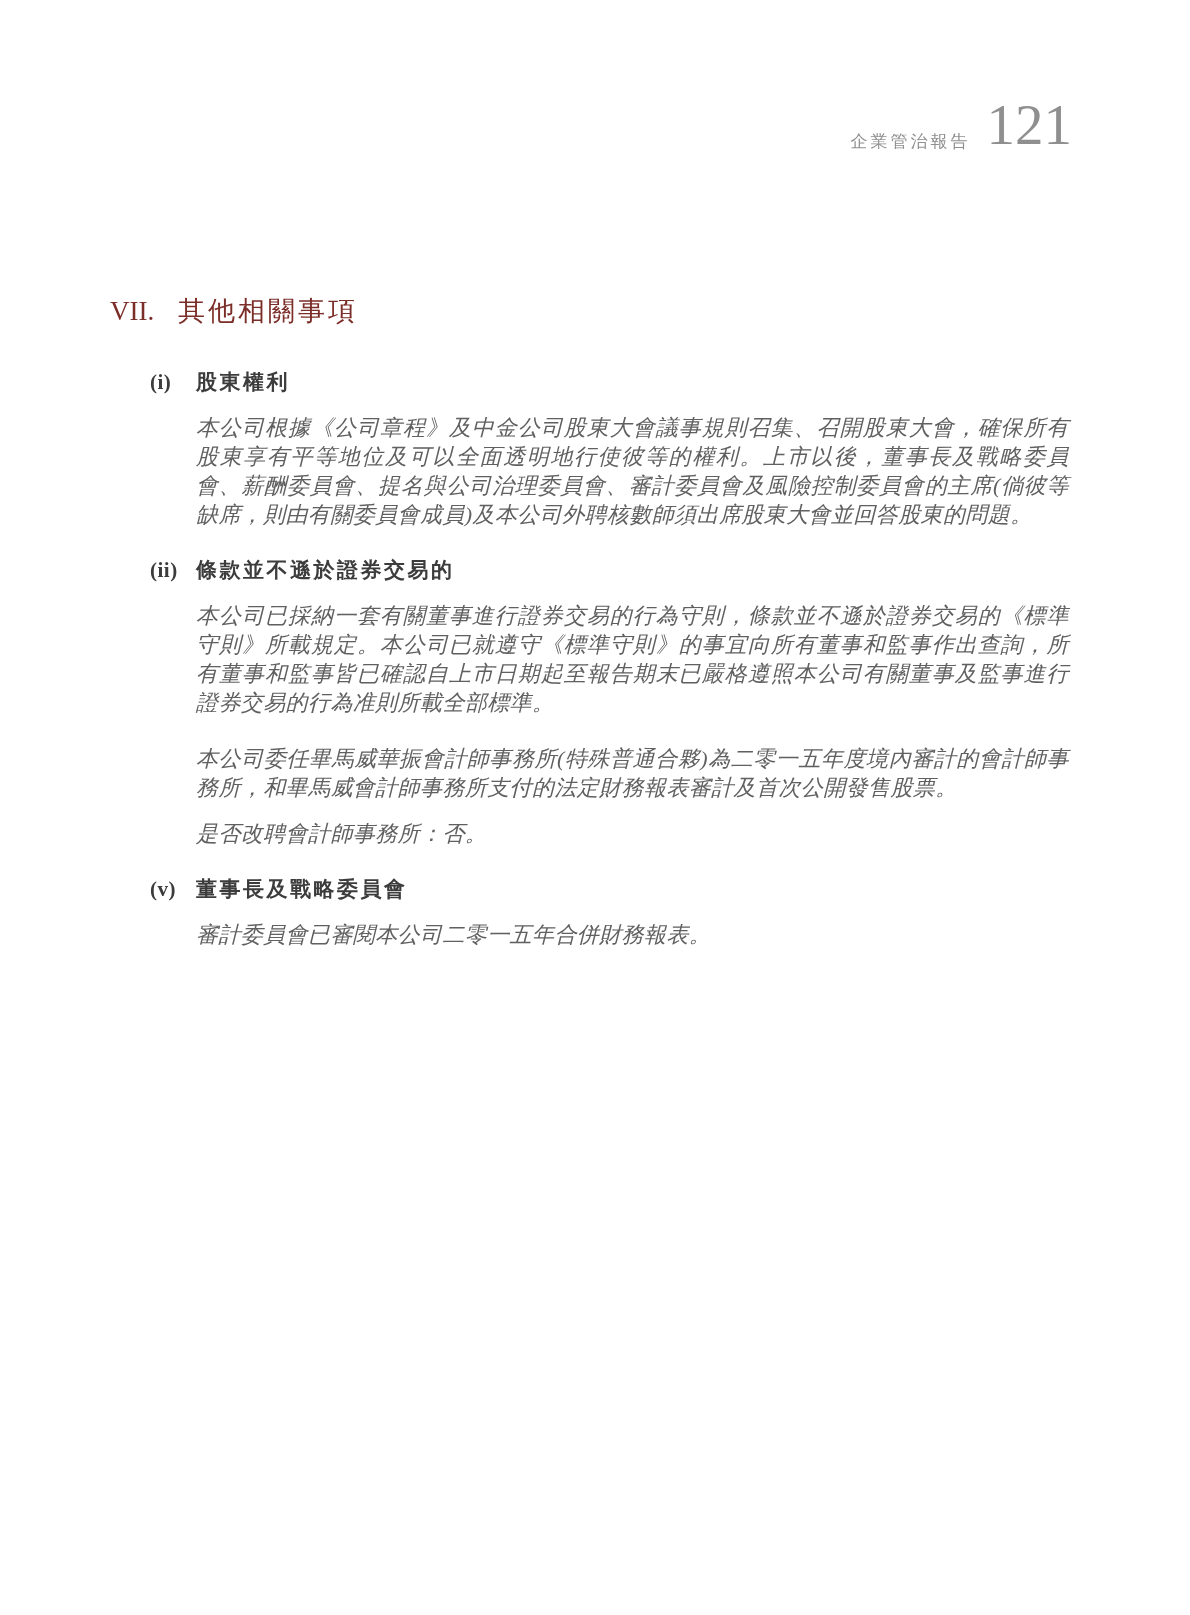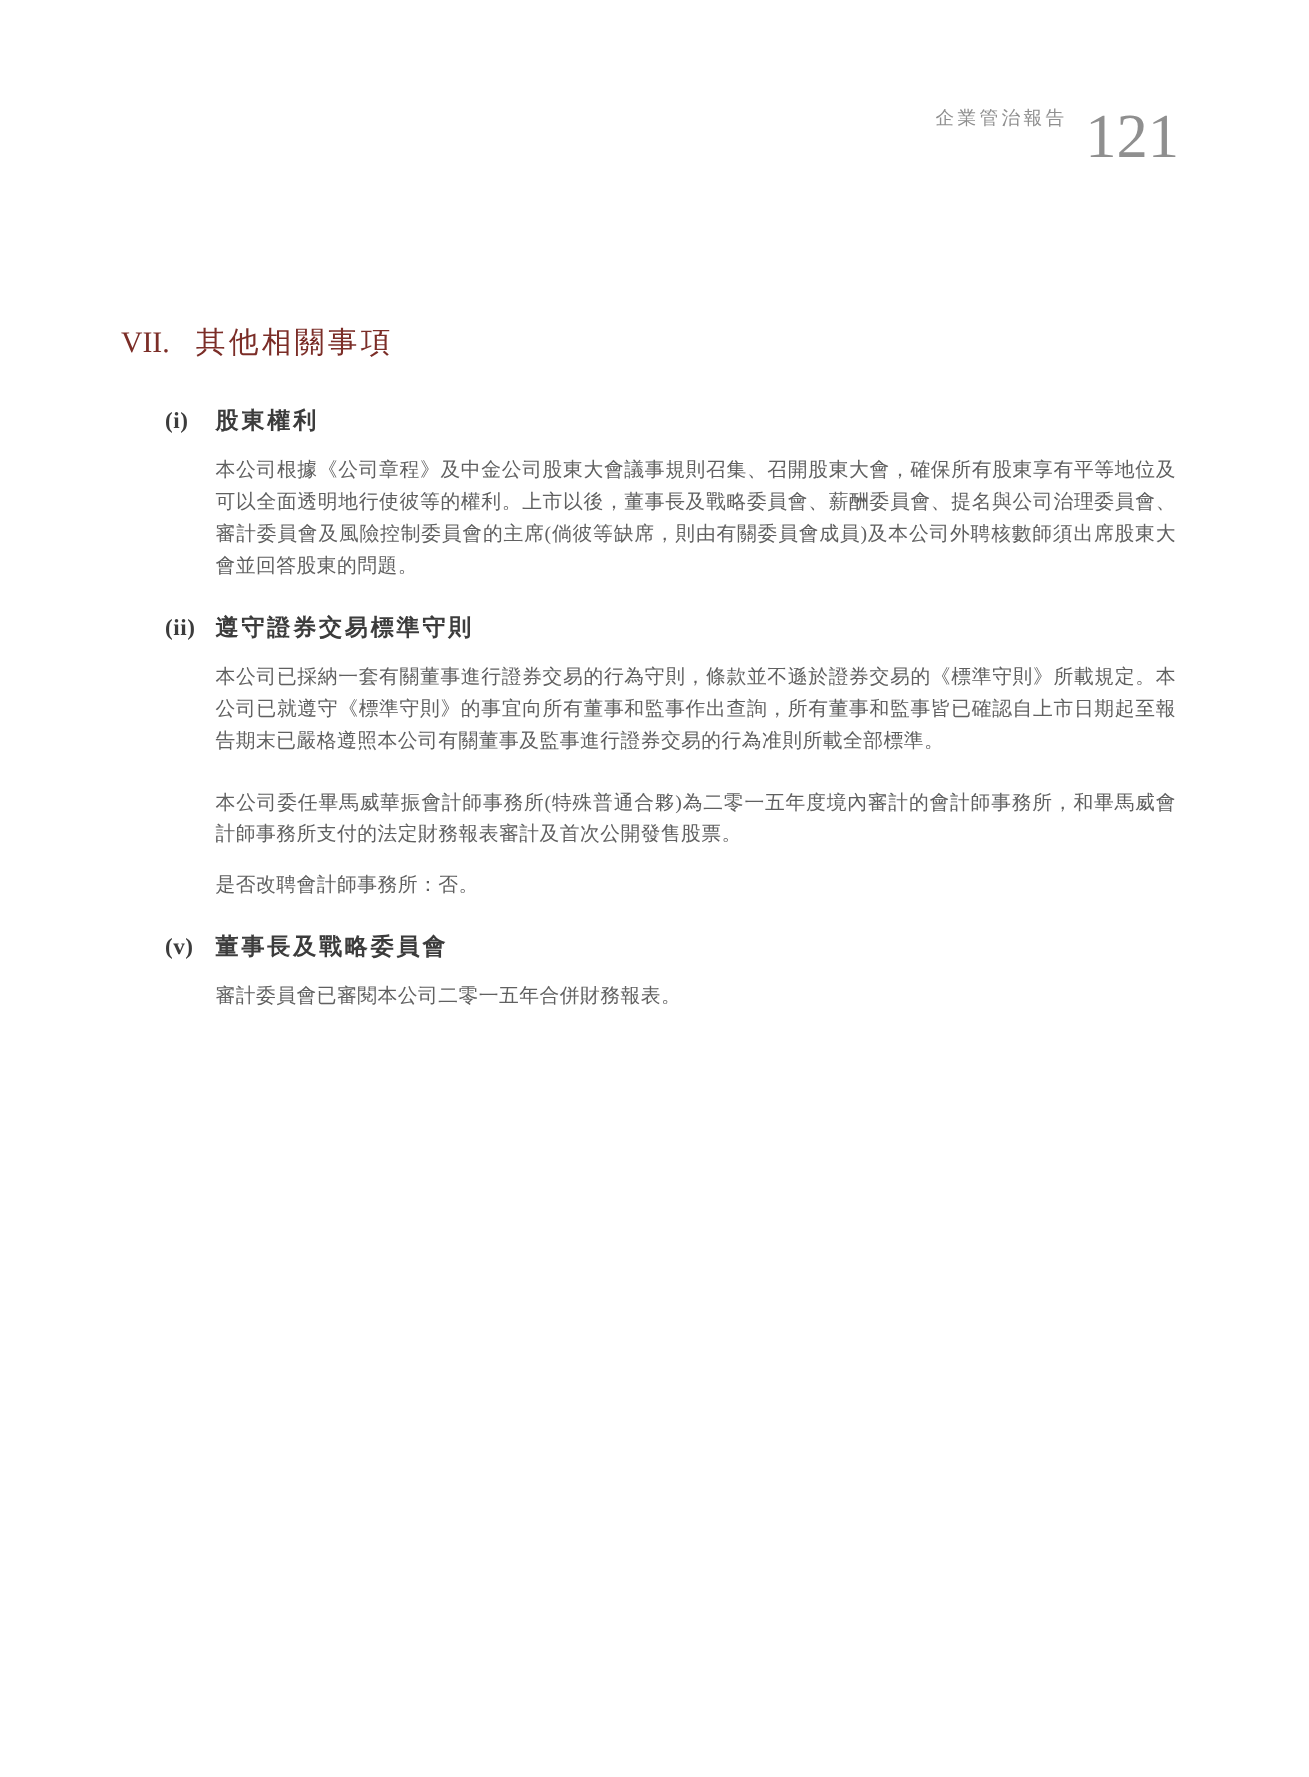--- a/index.html
+++ b/index.html
@@ -14,21 +14,21 @@
     background: var(--page-bg, #ffffff);
     font-family: "Liberation Serif", "DejaVu Serif", serif;
     overflow: hidden;
   }
   
   .running-header {
     position: absolute;
     top: 96px;
     right: 118px;
     display: flex;
-    align-items: flex-start;
+    align-items: flex-end;
     gap: 16px;
   }
   .running-header .section-name {
     font-size: 17px;
     letter-spacing: 3px;
     color: var(--header-gray, #8f8f8f);
   }
   .running-header .page-number {
     font-size: 57px;
     font-weight: 400;
@@ -80,26 +80,27 @@
     letter-spacing: 0.5px;
   }
   .section-heading .sec-title {
     letter-spacing: 2.5px;
   }
   .section-body {
     margin-left: 46px;
     width: 877px;
   }
   .body-para {
-    font-size: 18px;
+    font-size: 22px;
     line-height: 29px;
     color: var(--body-gray, #606060);
     text-align: justify;
     letter-spacing: 0.4px;
     margin: 0 4px 17px 0;
+    font-style: italic;
   }
   .body-para:last-child { margin-bottom: 0; }
 </style>
 </head>
 <body>
 
 <div class="page" style="--page-bg: #ffffff; --heading-red: #7b2d27; --heading-dark: #3c3c3c; --body-gray: #606060; --header-gray: #8f8f8f;">
 
   <div class="running-header">
     <span class="section-name">企業管治報告</span>
@@ -119,21 +120,21 @@
       <span class="sec-title">股東權利</span>
     </h2>
     <div class="section-body">
             <p class="body-para">本公司根據《公司章程》及中金公司股東大會議事規則召集、召開股東大會，確保所有股東享有平等地位及可以全面透明地行使彼等的權利。上市以後，董事長及戰略委員會、薪酬委員會、提名與公司治理委員會、審計委員會及風險控制委員會的主席(倘彼等缺席，則由有關委員會成員)及本公司外聘核數師須出席股東大會並回答股東的問題。</p>
           </div>
   </section>
 
   <section class="section">
     <h2 class="section-heading">
       <span class="sec-label">(ii)</span>
-      <span class="sec-title">遵守證券交易標準守則</span>
+      <span class="sec-title">條款並不遜於證券交易的</span>
     </h2>
     <div class="section-body">
             <p class="body-para">本公司已採納一套有關董事進行證券交易的行為守則，條款並不遜於證券交易的《標準守則》所載規定。本公司已就遵守《標準守則》的事宜向所有董事和監事作出查詢，所有董事和監事皆已確認自上市日期起至報告期末已嚴格遵照本公司有關董事及監事進行證券交易的行為准則所載全部標準。</p>
           </div>
   </section>
 
 
   <section class="section">
     <div class="section-body">
             <p class="body-para">本公司委任畢馬威華振會計師事務所(特殊普通合夥)為二零一五年度境內審計的會計師事務所，和畢馬威會計師事務所支付的法定財務報表審計及首次公開發售股票。</p>

